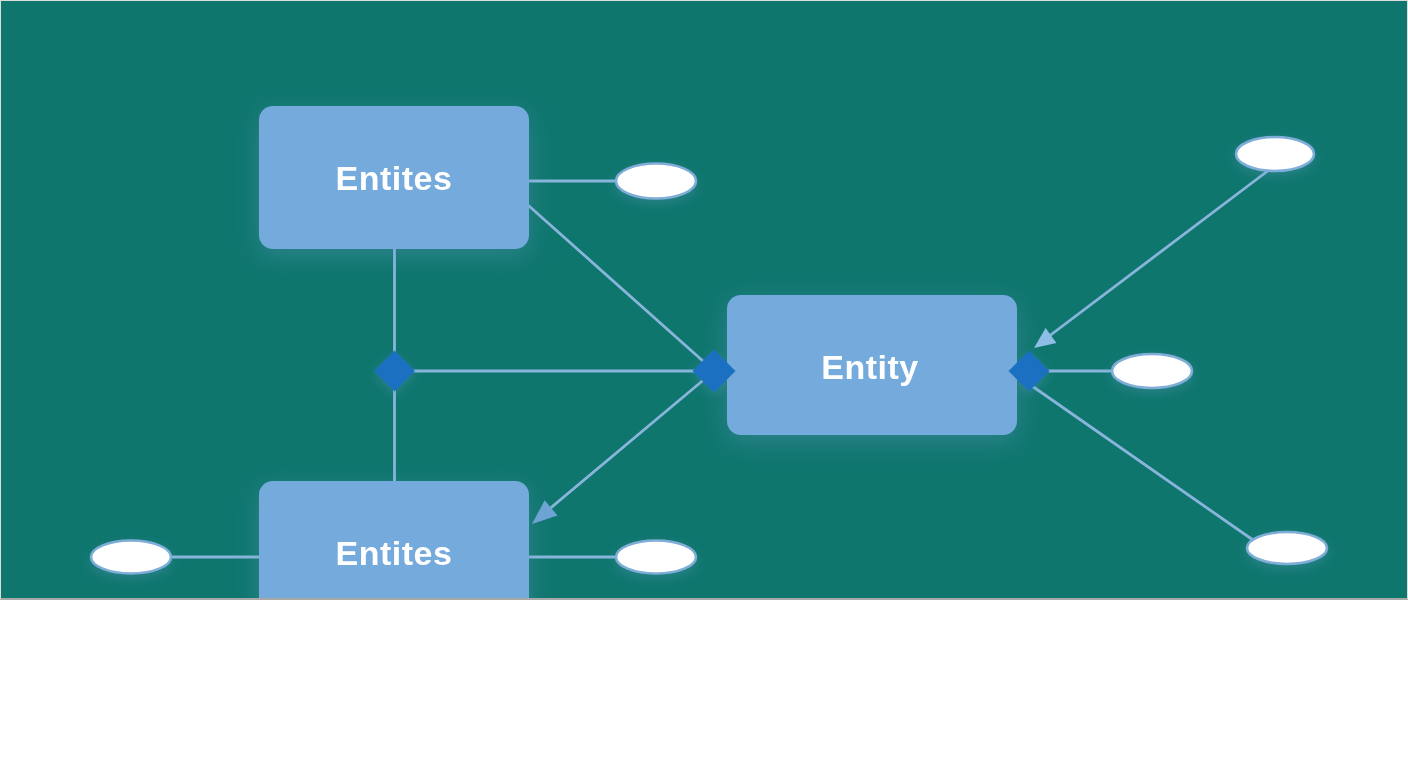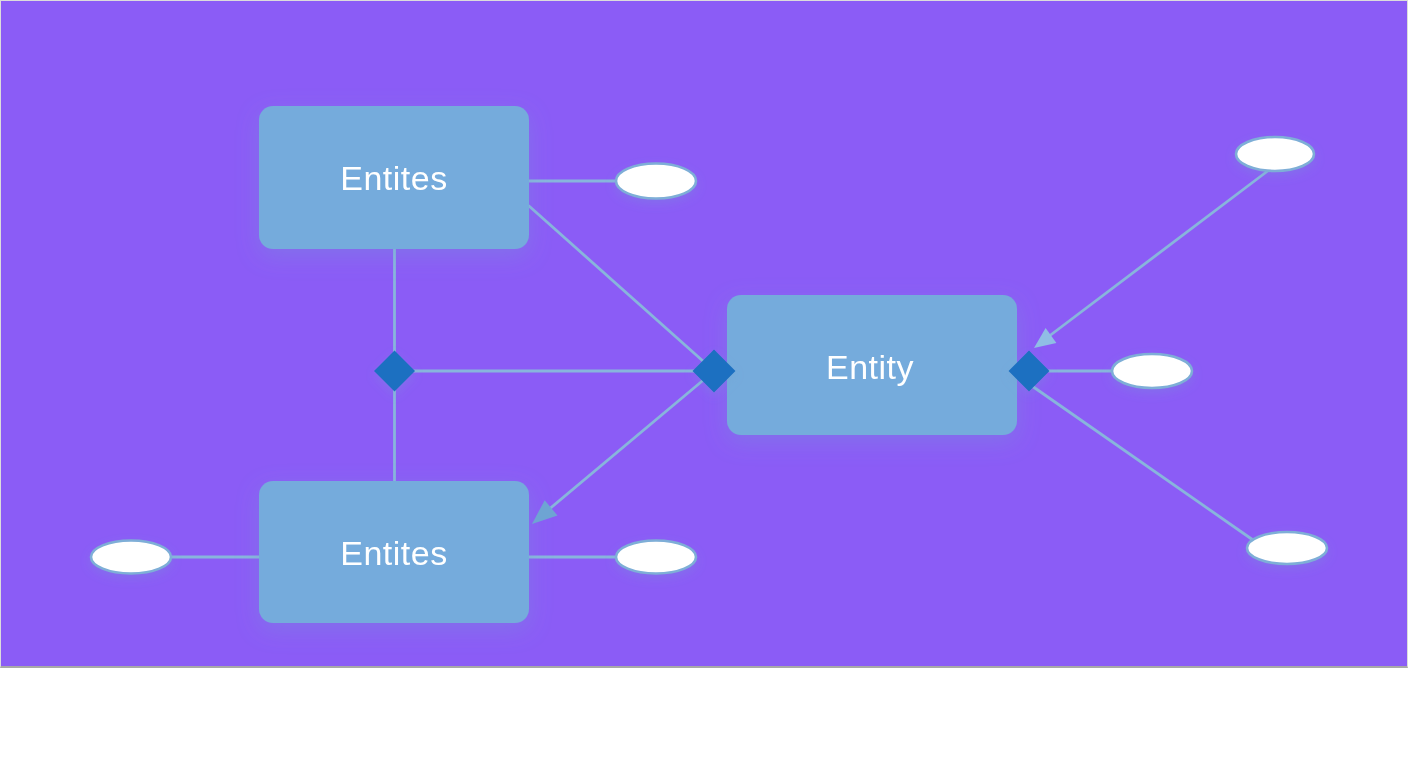--- a/index.html
+++ b/index.html
@@ -4,26 +4,27 @@
 <style>
   html, body {
     margin: 0;
     padding: 0;
     background: #ffffff;
     font-family: "Liberation Sans", sans-serif;
   }
   .canvas-frame {
     position: relative;
     width: 1408px;
-    height: 668px;
+    height: 600px;
     box-sizing: border-box;
-    background: #8b5cf6;
+    background: #0f766e;
     border: 1px solid #dcdcdc;
     border-bottom: 2px solid #a8a8a8;
     overflow: hidden;
+    font-weight: bold;
   }
   svg { display: block; }
 
   .entity-box {
     fill: #74abdc;
   }
   .entity-label {
     fill: #ffffff;
     font-family: "Liberation Sans", sans-serif;
     font-size: 34px;

